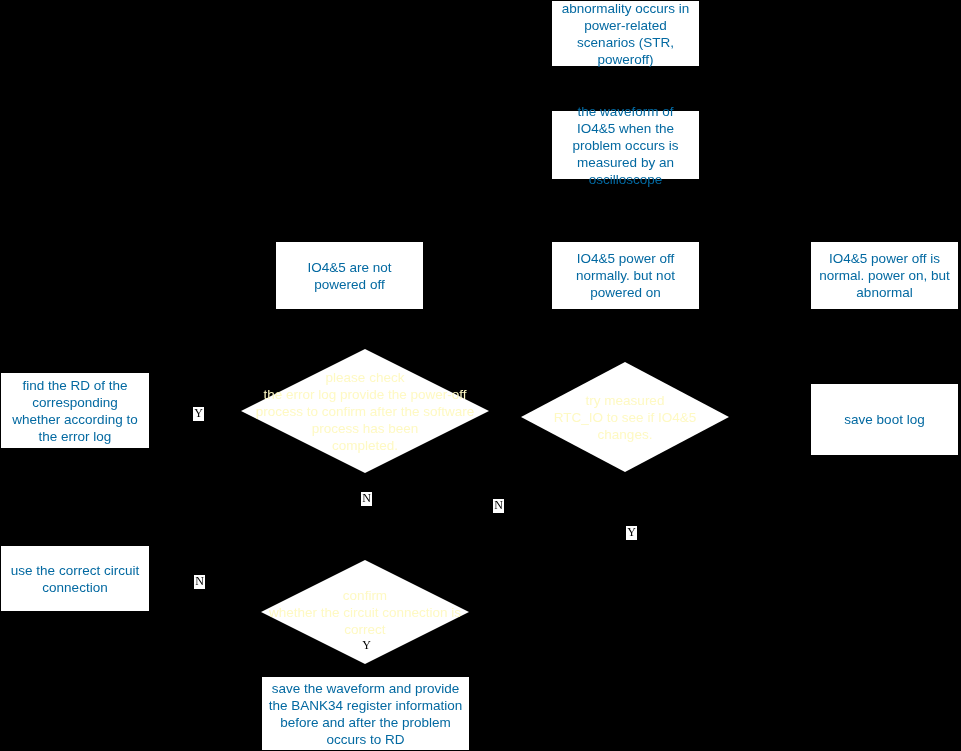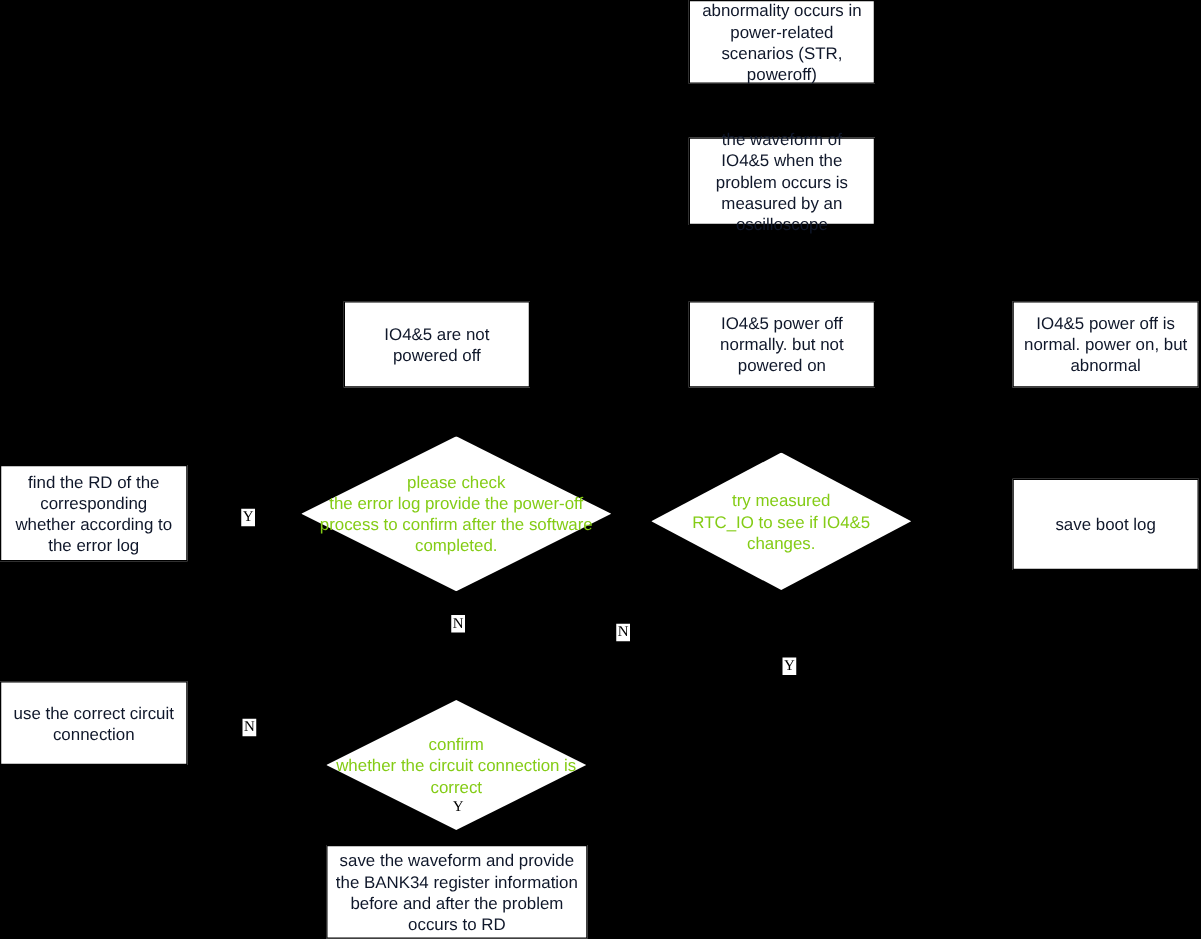--- a/index.html
+++ b/index.html
@@ -22,21 +22,21 @@
     height: 751px;
     background: #000000;
   }
   .node {
     position: absolute;
     box-sizing: border-box;
     display: flex;
     align-items: center;
     justify-content: center;
     text-align: center;
-    color: #0f172a;
+    color: #0369a1;
     font-size: 13.5px;
     line-height: 17px;
     overflow: visible;
   }
   .box {
     background: #ffffff;
     border: 1px solid #000000;
     padding: 4px 6px;
   }
   .diamond-wrap {
@@ -55,21 +55,21 @@
   .diamond-text {
     position: absolute;
     left: 0;
     top: 0;
     width: 100%;
     height: 100%;
     display: flex;
     align-items: center;
     justify-content: center;
     text-align: center;
-    color: #84cc16;
+    color: #fef9c3;
     font-size: 13.5px;
     line-height: 17px;
     white-space: nowrap;
     pointer-events: auto;
   }
   .diamond-text > span {
     display: block;
   }
   .edge-label {
     position: absolute;
@@ -112,20 +112,21 @@
     <span>find the RD of the corresponding whether according to the error log</span>
   </div>
 
   <div class="diamond-wrap" style="left:241px; top:349px; width:248px; height:124px;">
     <div class="diamond-shape"></div>
     <div class="diamond-text">
       <span>
         <span class="nowrap-line">please check</span>
         <span class="nowrap-line">the error log provide the power-off</span>
         <span class="nowrap-line">process to confirm after the software</span>
+        <span class="nowrap-line">process has been</span>
         <span class="nowrap-line">completed.</span>
       </span>
     </div>
   </div>
 
   <div class="diamond-wrap" style="left:521px; top:362px; width:208px; height:110px;">
     <div class="diamond-shape"></div>
     <div class="diamond-text">
       <span>
         <span class="nowrap-line">try measured</span>

